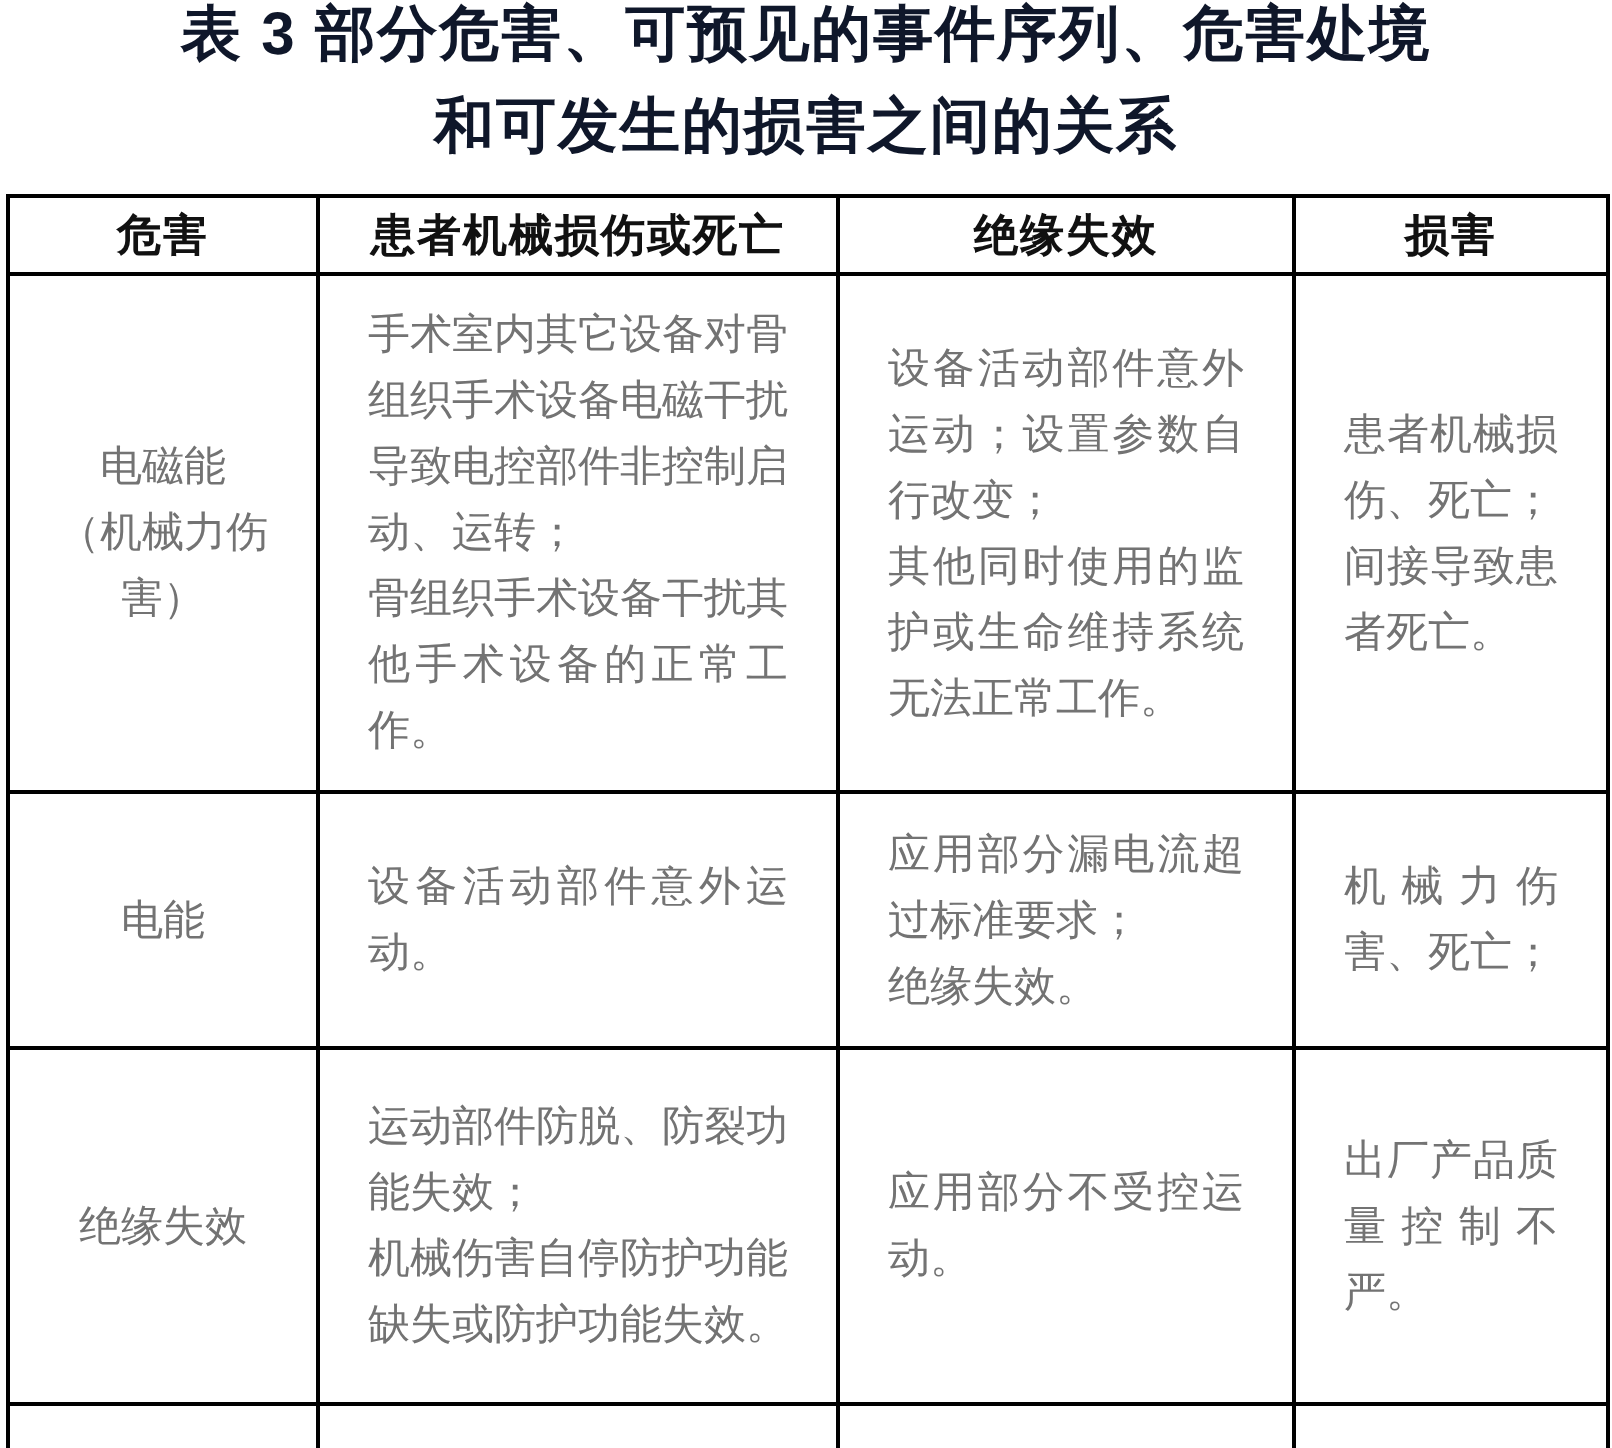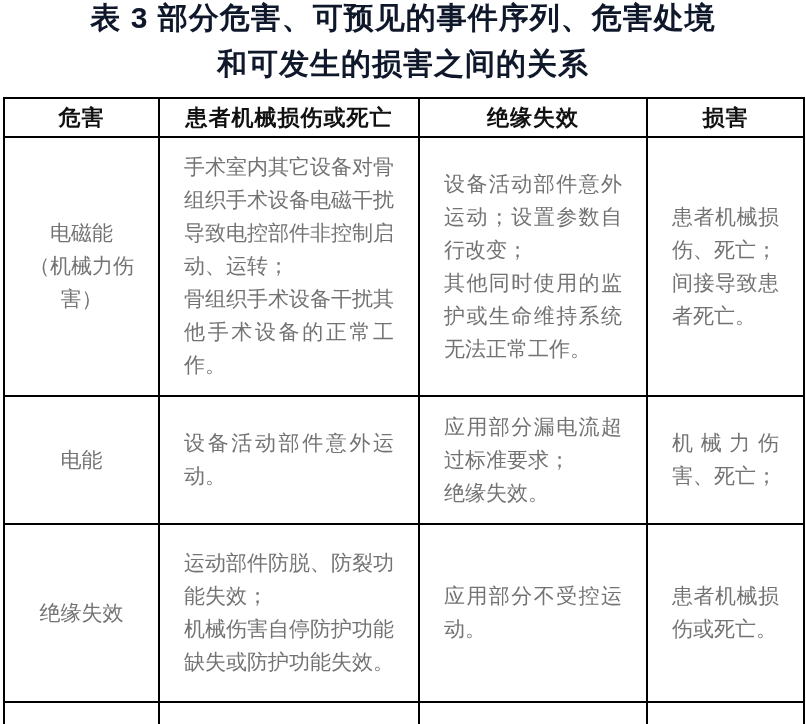--- a/index.html
+++ b/index.html
@@ -110,21 +110,21 @@
         <td class="cell-text">设备活动部件意外运动。</td>
         <td class="cell-text">应用部分漏电流超过标准要求；
 绝缘失效。</td>
         <td class="cell-text">机械力伤害、死亡；</td>
       </tr>
       <tr class="row-3">
         <td class="cell-hazard">绝缘失效</td>
         <td class="cell-text">运动部件防脱、防裂功能失效；
 机械伤害自停防护功能缺失或防护功能失效。</td>
         <td class="cell-text">应用部分不受控运动。</td>
-        <td class="cell-text">患者机械损伤或死亡。</td>
+        <td class="cell-text">出厂产品质量控制不严。</td>
       </tr>
       <tr class="row-partial">
         <td class="cell-hazard"></td>
         <td class="cell-text"></td>
         <td class="cell-text"></td>
         <td class="cell-text"></td>
       </tr>
     </tbody>
   </table>
 

